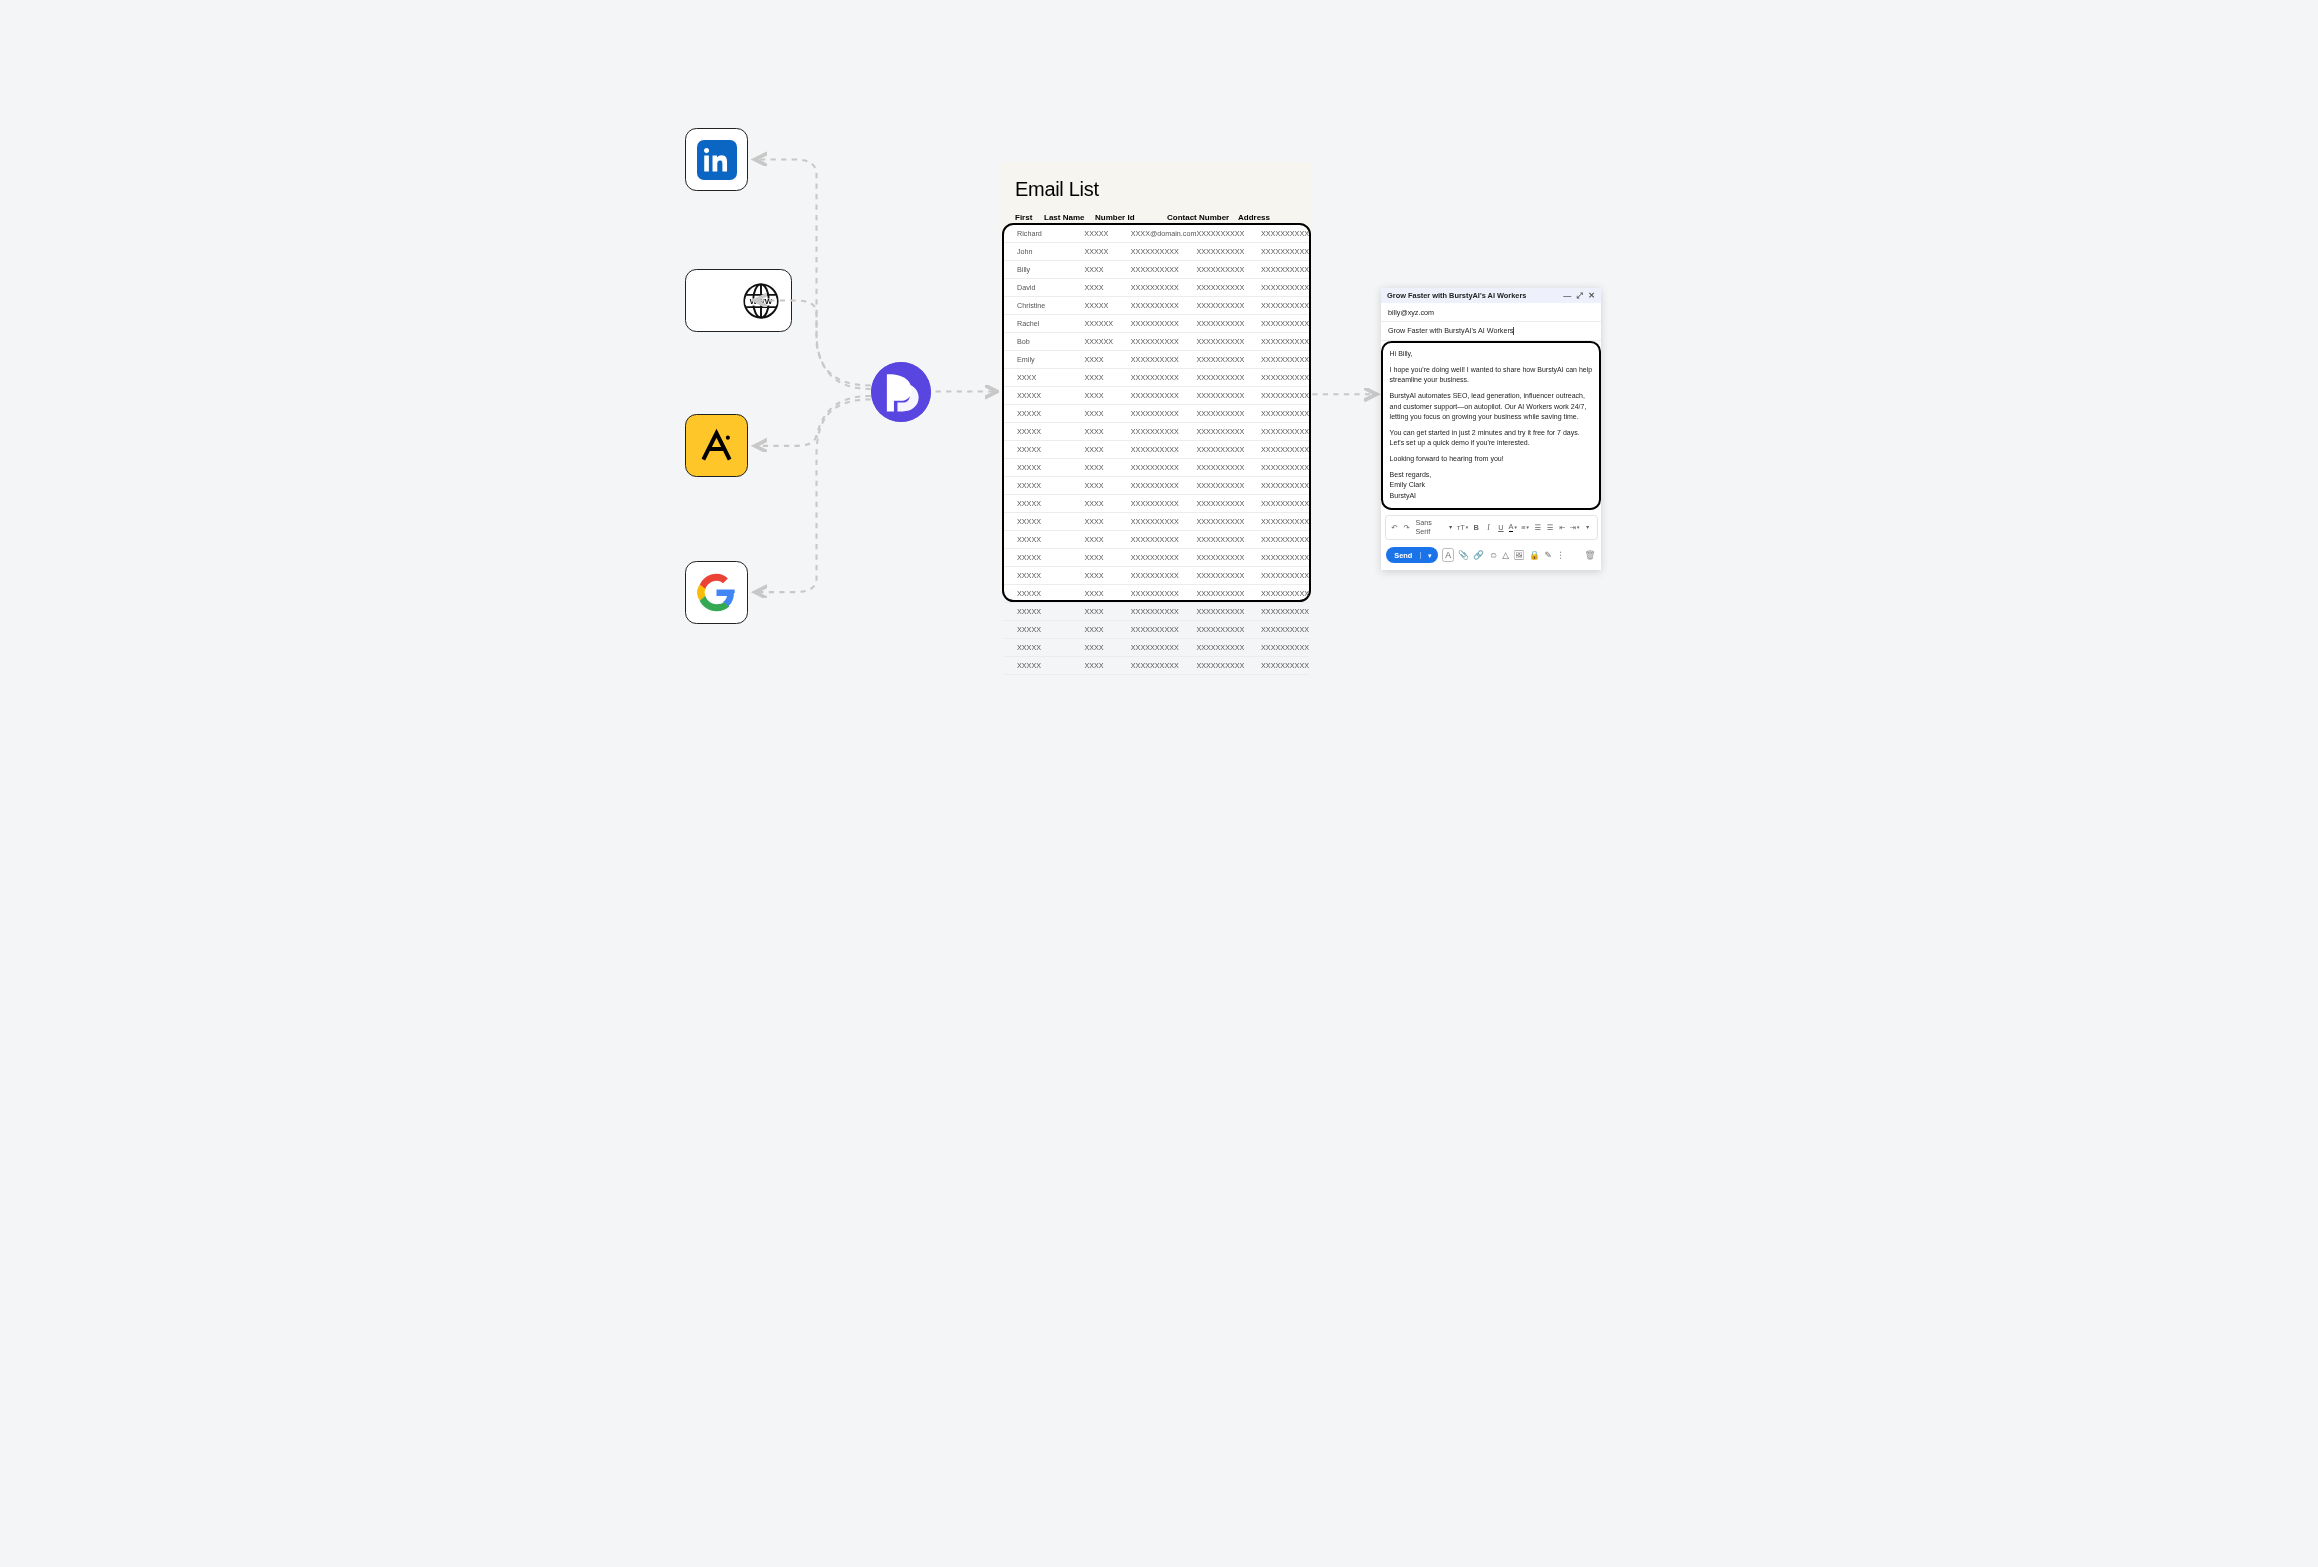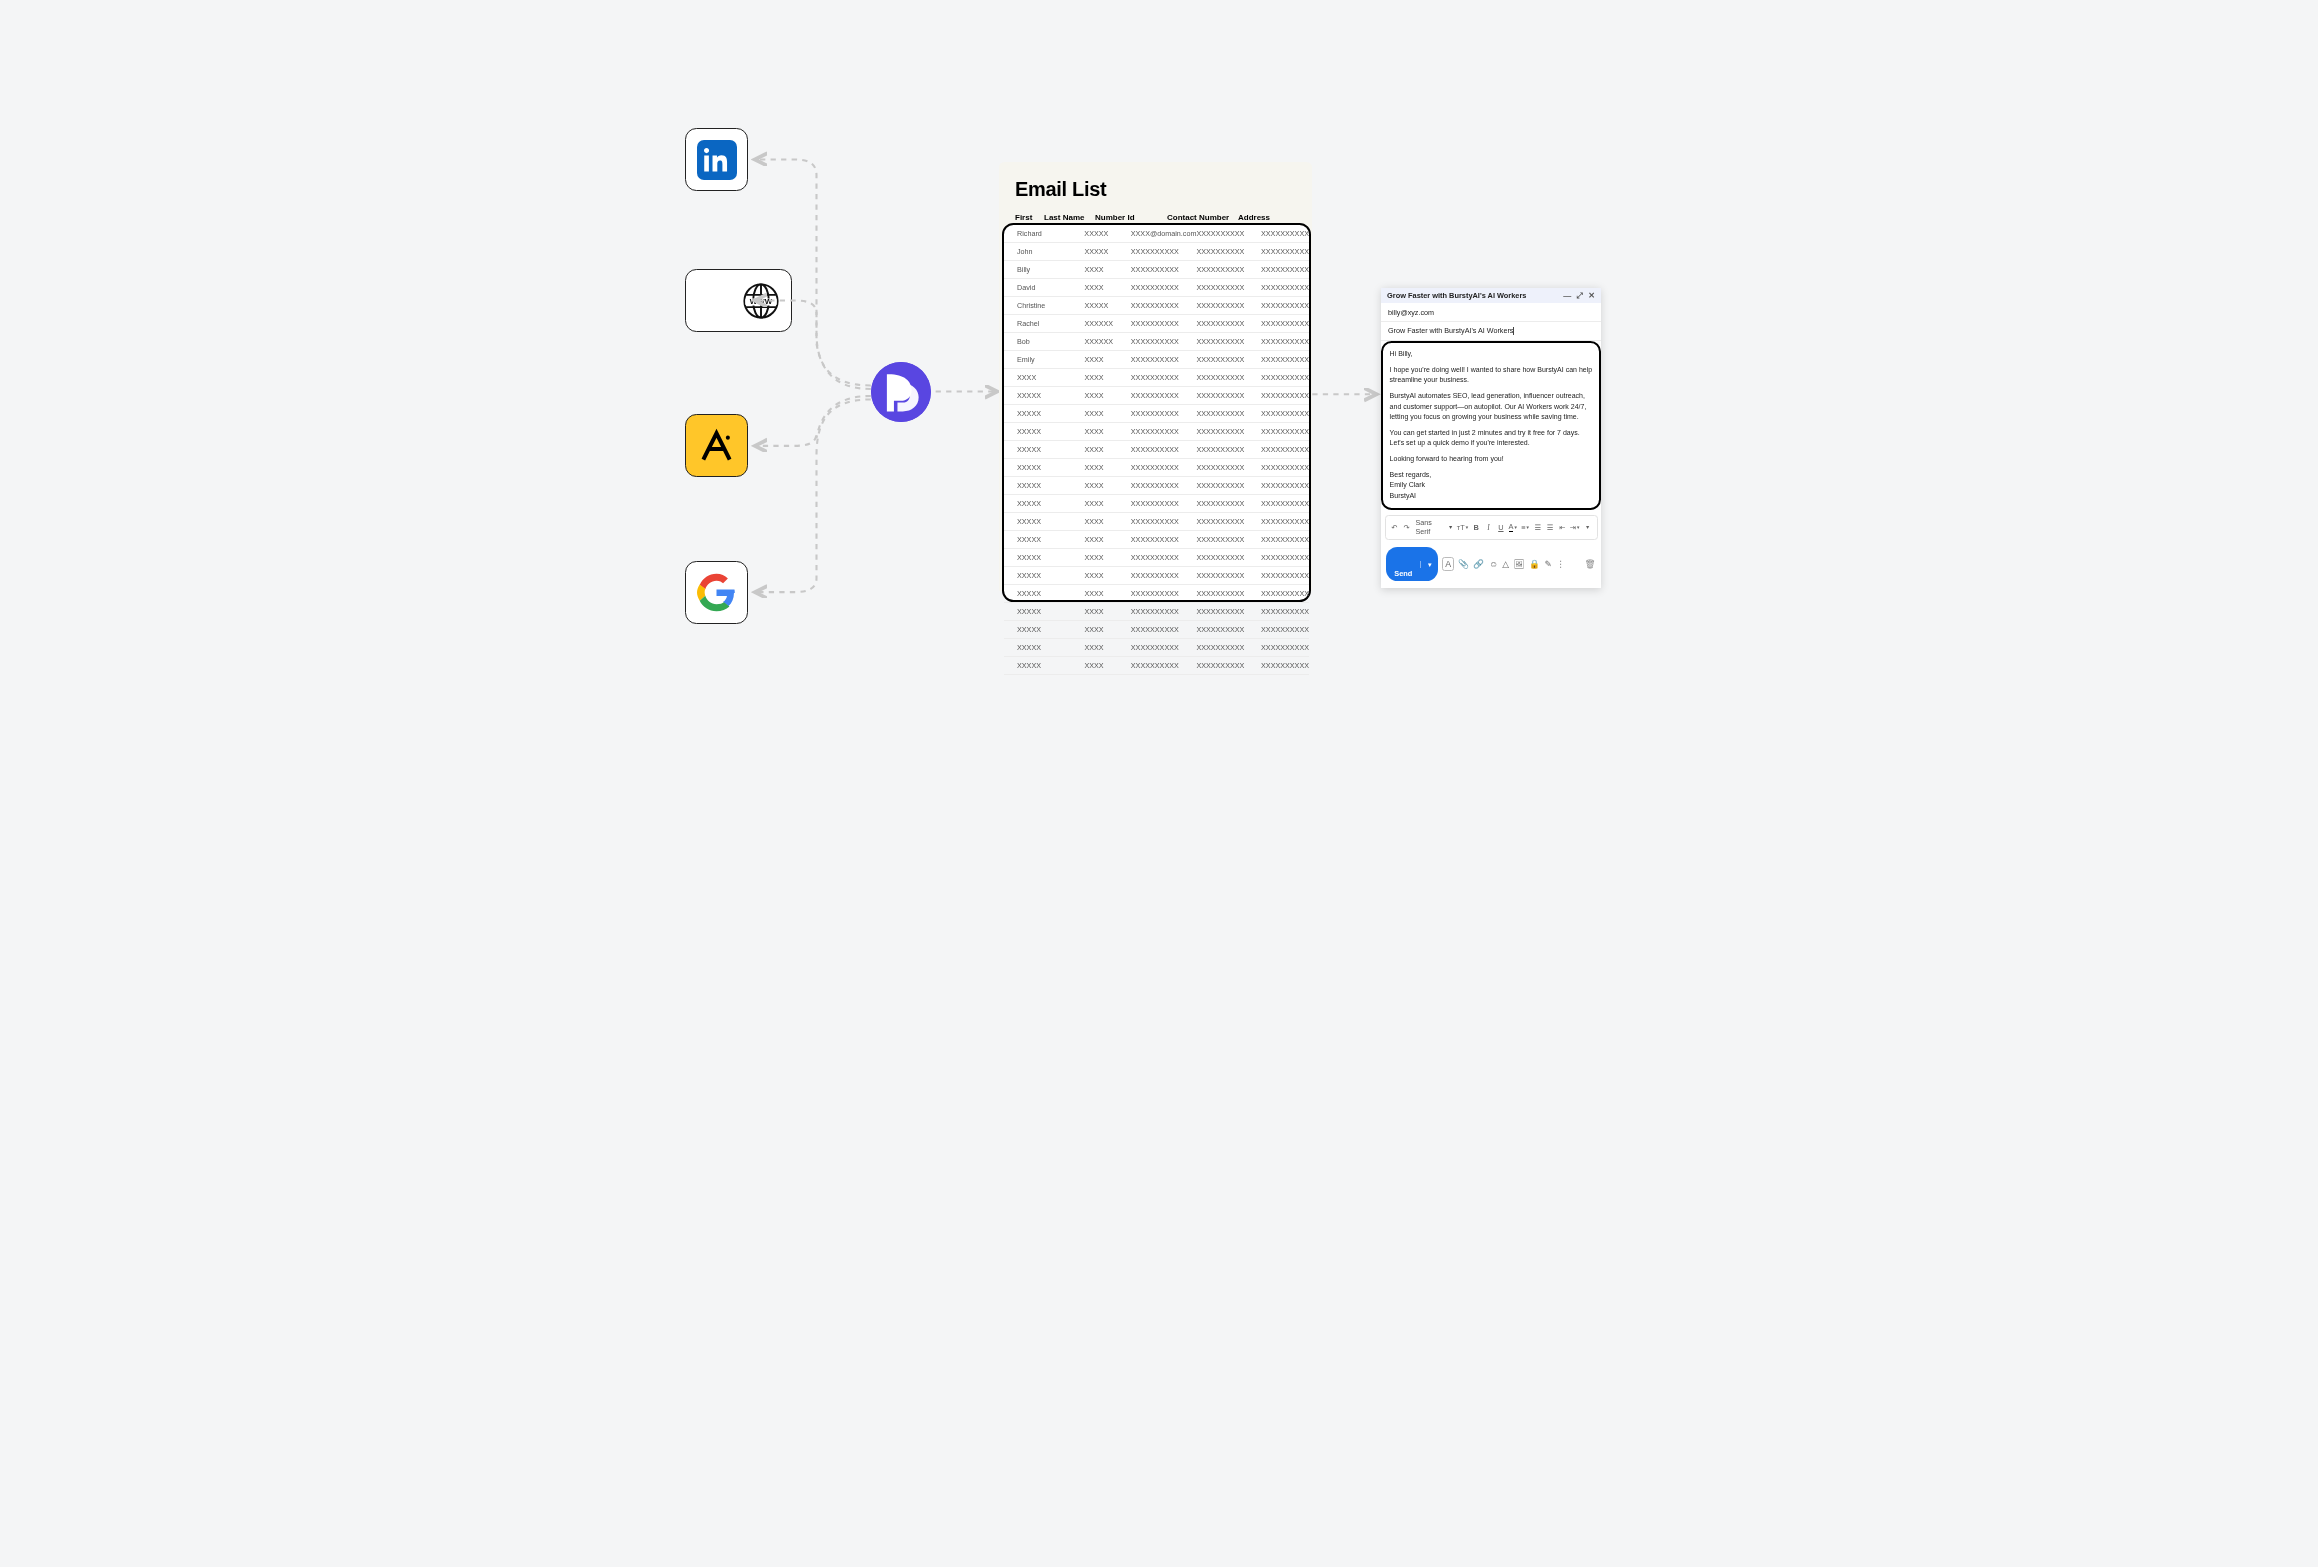--- a/index.html
+++ b/index.html
@@ -2,41 +2,41 @@
 <html style="font-size:14px"><head>
 <meta charset="utf-8">
 <style>
   html,body{margin:0;padding:0;background:#f4f5f6;font-family:Arial,Helvetica,sans-serif;}
   .canvas{position:relative;width:1162px;height:784px;margin:0 auto;background:#f4f5f6;}
   .icon-box{position:absolute;width:61px;height:61px;border:1.5px solid #222;border-radius:11.4px;background:#fff;display:flex;align-items:center;justify-content:center;}
   .linkedin-inner{width:40px;height:40px;border-radius:7px;background:#0A66C2;display:flex;align-items:center;justify-content:center;}
   .svg-arrow{position:absolute;}
   .hub{position:absolute;width:60px;height:60px;border-radius:50%;background:#5946e1;left:293px;top:362px;display:flex;align-items:center;justify-content:center;overflow:hidden;}
   .email-panel{position:absolute;left:421px;top:162px;width:313px;height:422px;background:#f6f5ef;border-radius:5.3px 5.3px 0 0;padding-top:7px;}
-  .email-title{font-weight:700;font-size:20px;letter-spacing:-0.3px;color:#000;margin:8.8px 0 8.8px 16px;}
+  .email-title{font-weight:400;font-size:20px;letter-spacing:-0.3px;color:#000;margin:8.8px 0 8.8px 16px;}
   .email-headers{display:flex;font-size:8px;font-weight:800;color:#000;padding:3.5px 0 3.5px 16px;}
   .h-fn{width:29px;} .h-ln{width:51px;} .h-ei{width:72px;} .h-cn{width:71px;} .h-ad{width:49px;}
   .table-wrap{position:absolute;left:424px;top:223px;width:305px;height:375px;border:2px solid #000;border-radius:11.4px;background:#fff;}
   .row{display:flex;font-size:7.2px;color:#555;padding:4px 0 4px 13px;border-bottom:0.9px solid #ececec;}
   .row.blur{filter:blur(0.5px);}
   .c-fn{width:74px;} .c-ln{width:51px;} .c-ei{width:72px;} .c-cn{width:71px;} .c-ad{width:49px;}
   .compose{position:absolute;left:803px;top:288px;width:220px;background:#fff;box-shadow:0 1.8px 8.8px rgba(0,0,0,.15);border-radius:3.5px 3.5px 0 0;}
   .compose-header{background:#eef1fb;display:flex;align-items:center;justify-content:space-between;padding:2.6px 6.1px;font-size:7.4px;font-weight:700;color:#222;}
   .compose-header .ctl{display:flex;gap:5.3px;color:#555;font-size:8px;}
   .compose-to,.compose-subj{border-bottom:0.9px solid #ececec;padding:4.4px 7px;font-size:7.2px;color:#222;}
   .compose-subj{position:relative;}
   .cursor{display:inline-block;width:0;border-right:0.7px solid #444;height:8px;vertical-align:middle;}
   .compose-body{padding:6.1px 7px;font-size:7px;line-height:1.5;color:#222;border:2px solid #000;border-radius:10.5px;margin:0 -0.4px;}
   .compose-body p{margin:0 0 5.3px 0;}
   .format-bar{display:flex;align-items:center;gap:5.3px;border:0.9px solid #e2e2e2;border-radius:3.5px;margin:5.3px 3.5px 3.5px 3.5px;padding:2.6px 5.3px;font-size:7.4px;color:#666;}
   .format-bar .fi{display:inline-flex;align-items:center;justify-content:center;min-width:7px;}
   .font-name{font-size:7.2px;color:#555;display:flex;align-items:center;gap:13px;}
   .send-row{display:flex;align-items:center;gap:4.4px;padding:3.5px 5.3px 7px 5.3px;}
   .send-btn{background:#1a73e8;color:#fff;border-radius:11.4px;padding:3.5px 0;font-size:7.4px;font-weight:600;display:flex;align-items:center;}
-  .send-btn .lbl{padding:0 8px;margin-top:18px;}
+  .send-btn .lbl{padding:0 8px;}
   .send-btn .car{padding:0 5.3px;border-left:0.9px solid rgba(255,255,255,.45);font-size:6.1px;}
   .tool-i{color:#666;font-size:8.8px;display:inline-flex;align-items:center;justify-content:center;}
   .boxed-i{border:0.8px solid #bbb;border-radius:2.6px;padding:0.9px 1.8px;}
   .trash{margin-left:auto;color:#888;font-size:8.8px;}
 </style>
 </head>
 <body>
 
 <div class="canvas">
 

